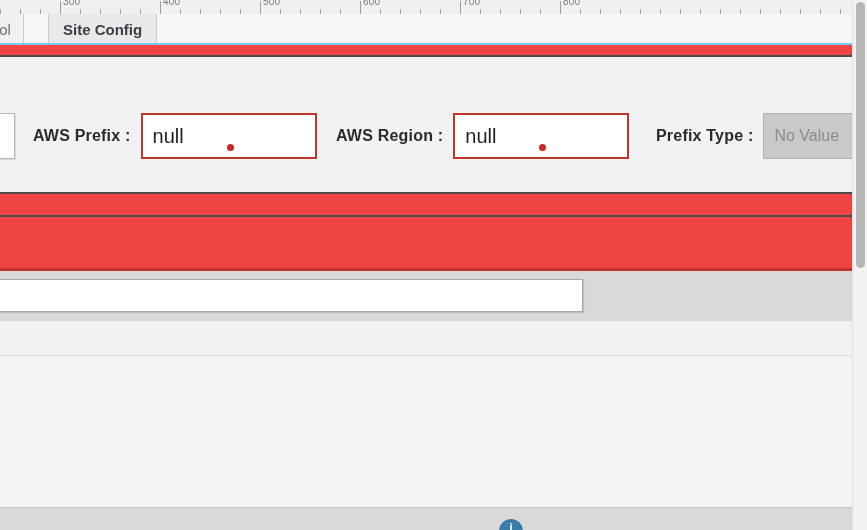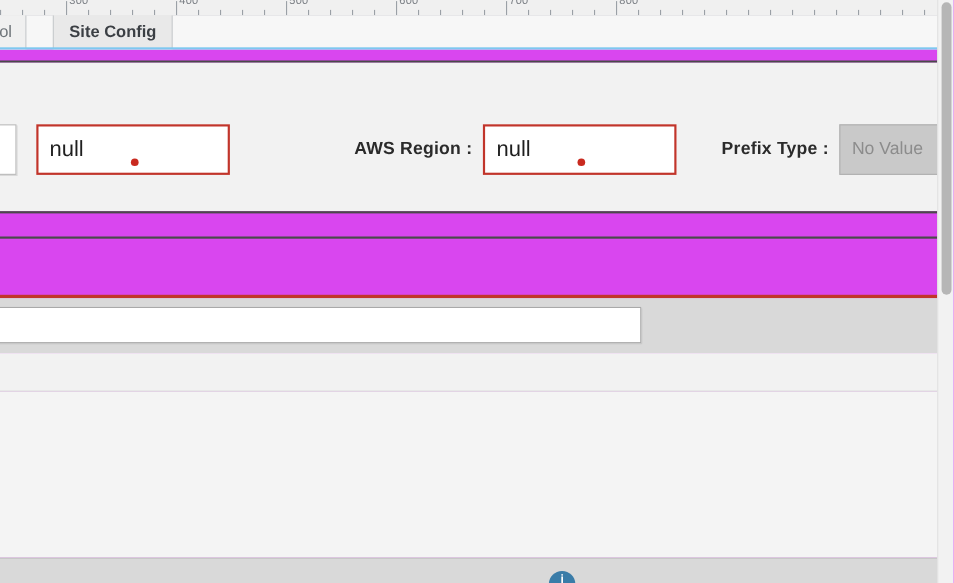--- a/index.html
+++ b/index.html
@@ -14,21 +14,21 @@
     background: #f2f2f2;
     font-family: "Liberation Sans", sans-serif;
     -webkit-font-smoothing: antialiased;
   }
 
   #app {
     position: relative;
     width: 867px;
     height: 530px;
     overflow: hidden;
-    background: #d946ef;
+    background: #ef4444;
   }
 
   
   .ruler {
     position: absolute;
     left: 0;
     top: 0;
     width: 853px;
     height: 14px;
     background: #f0f0f0;
@@ -349,27 +349,28 @@
   </div>
   <div class="tabbar-underline"></div>
 
   <div class="rule-dark" style="top:55px;"></div>
 
   <div class="form-band"></div>
 
   <div class="partial-input"></div>
 
   <div class="field" style="left:33px; top:113px;">
+    <span class="field-label">AWS Prefix :</span>
     <div class="txt-input error" style="width:176px;">
       <span>null</span>
       <span class="req-dot" style="left:84px;"></span>
     </div>
   </div>
 
-  <div class="field" style="left:322px; top:113px;">
+  <div class="field" style="left:336px; top:113px;">
     <span class="field-label">AWS Region :</span>
     <div class="txt-input error" style="width:176px;">
       <span>null</span>
       <span class="req-dot" style="left:84px;"></span>
     </div>
   </div>
 
   <div class="field" style="left:656px; top:113px;">
     <span class="field-label">Prefix Type :</span>
     <div class="select-disabled" style="width:90px;">

